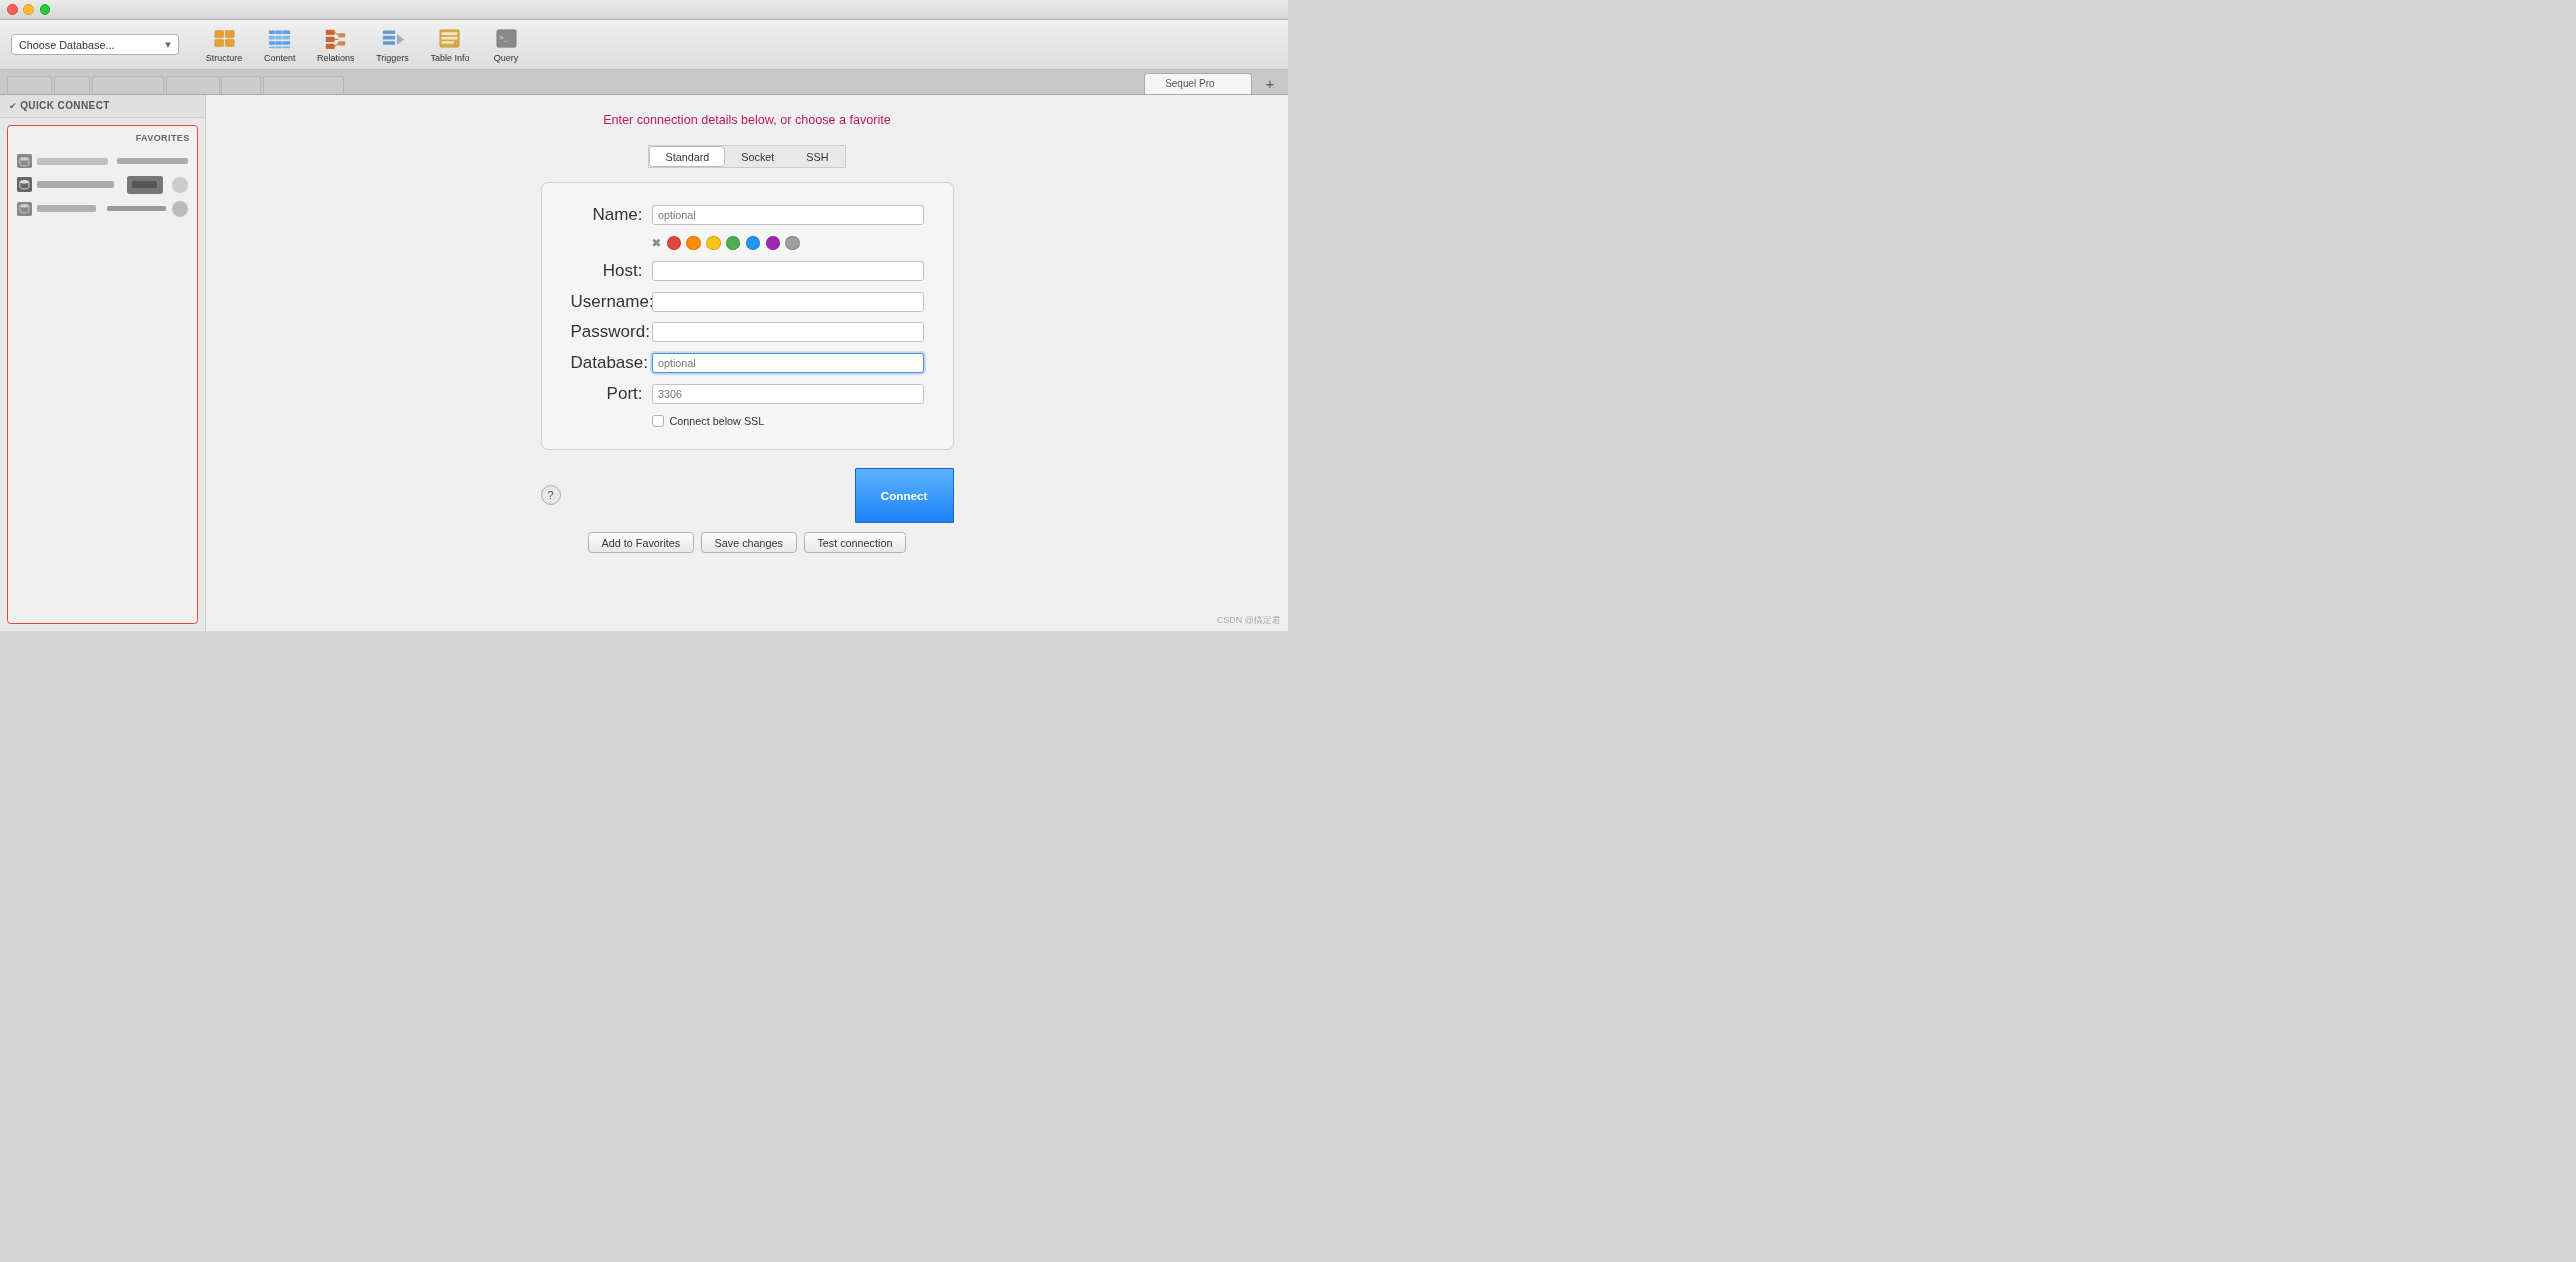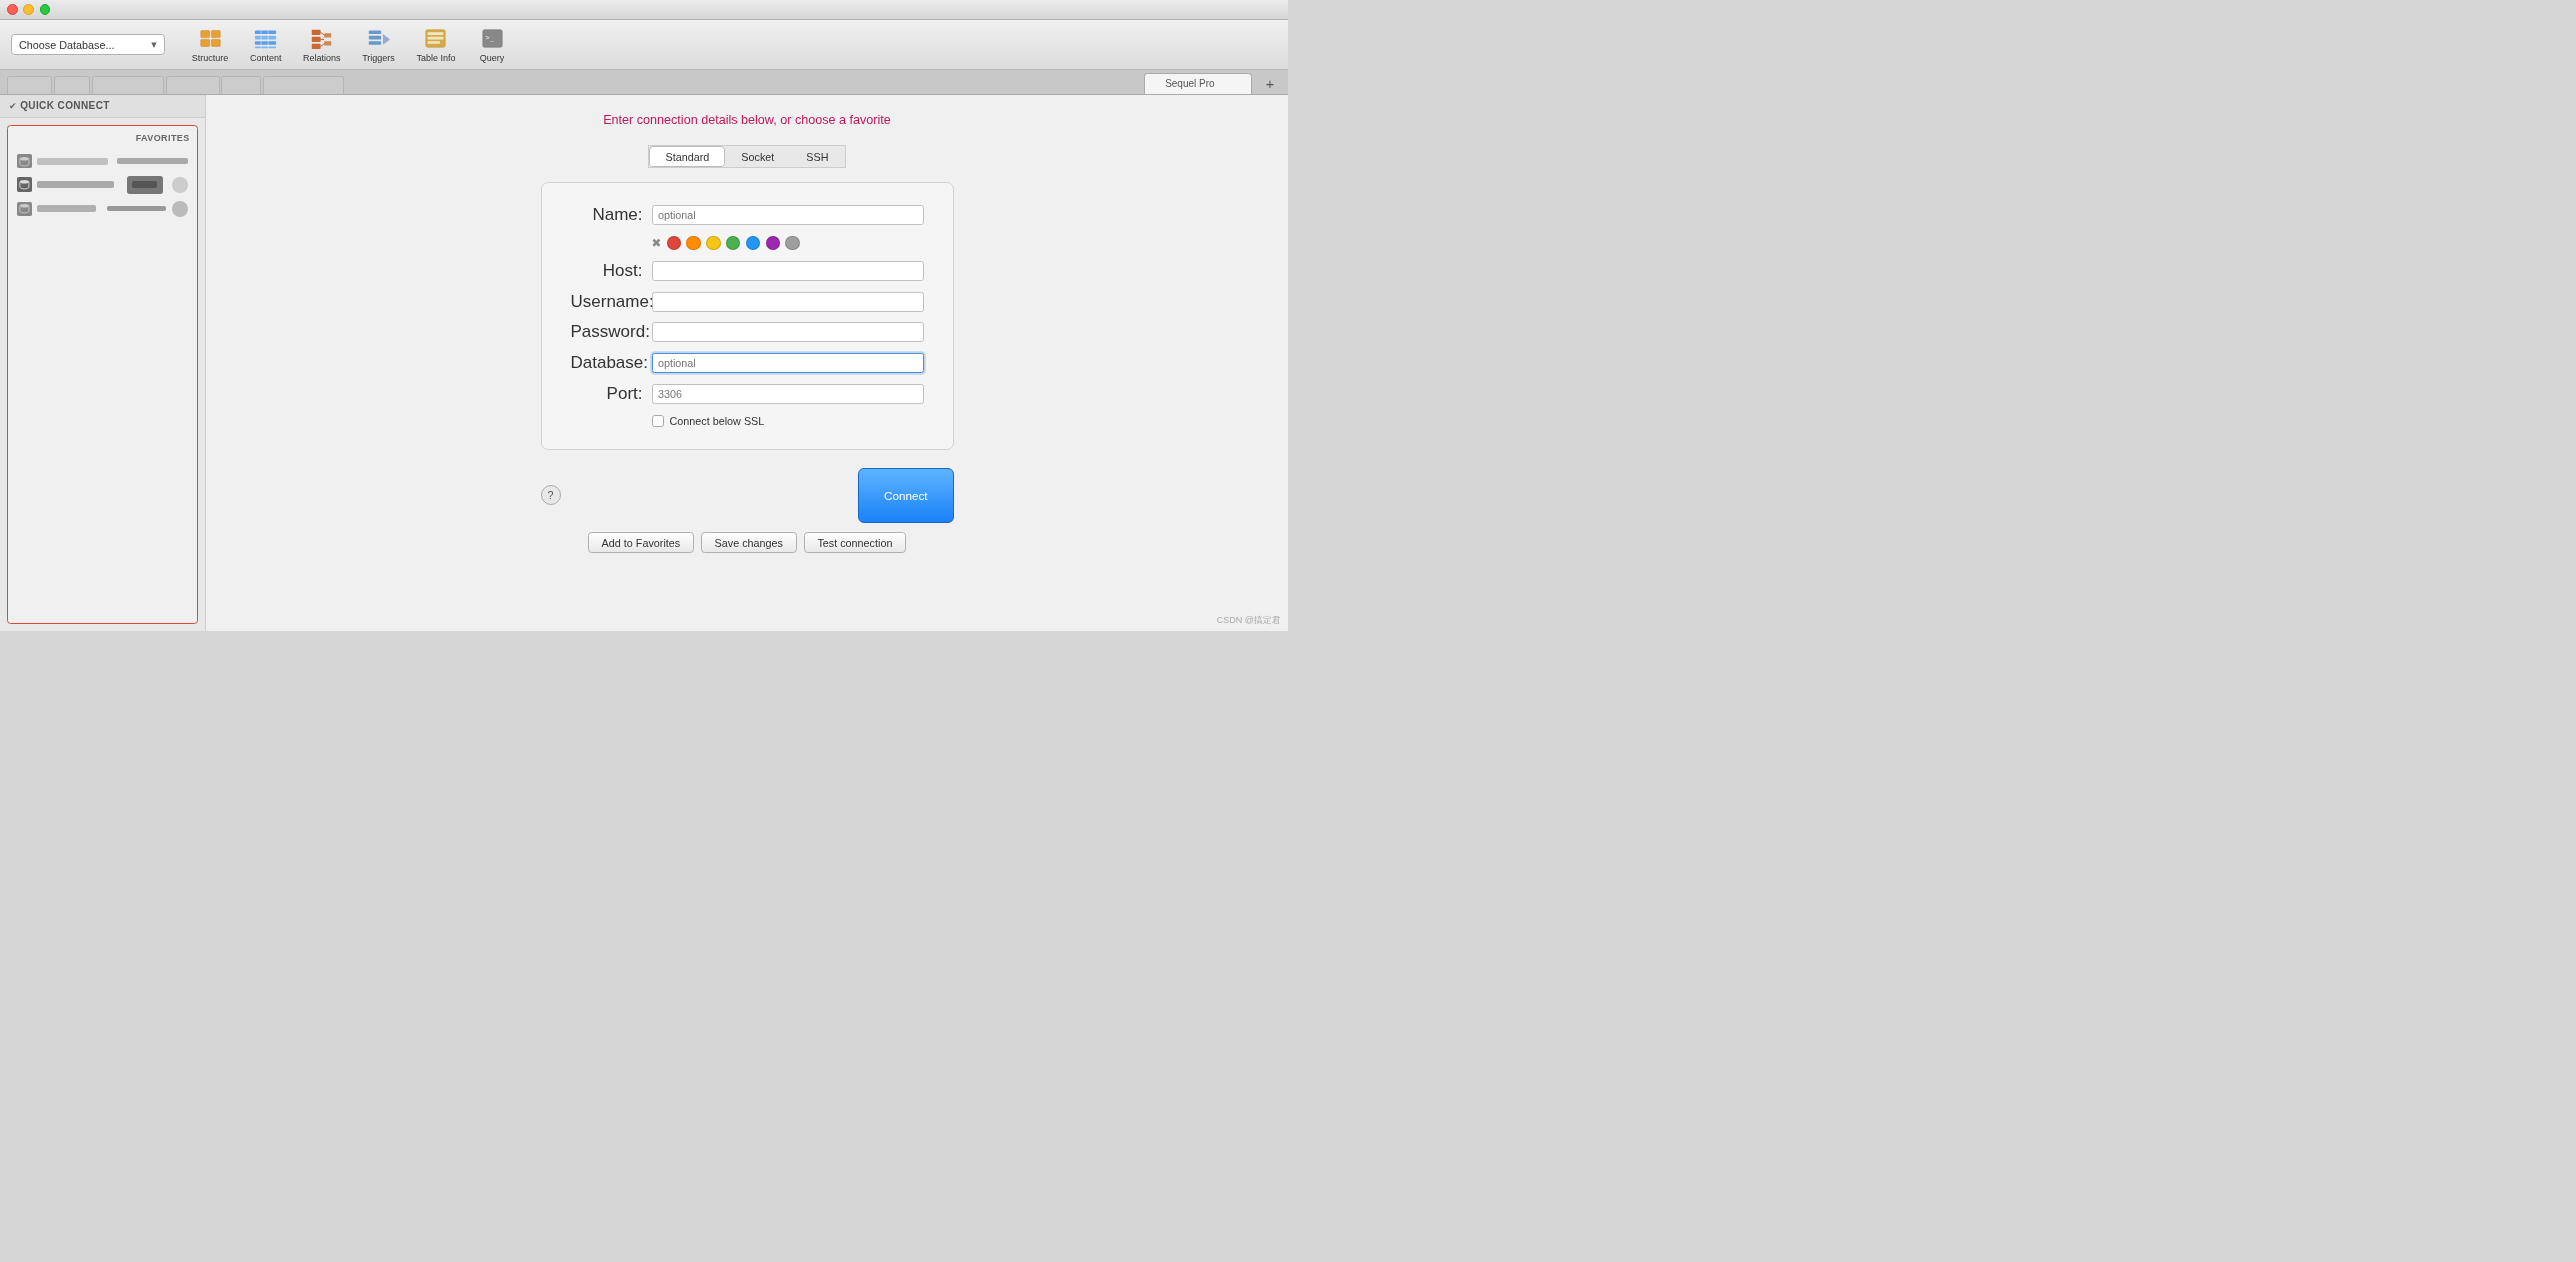--- a/index.html
+++ b/index.html
@@ -49,21 +49,21 @@
     }
     .db-selector {
       display: flex;
       align-items: center;
       background: white;
       border: 0.9px solid #b0b0b0;
       border-radius: 3.6px;
       padding: 2.7px 7.2px;
       font-size: 10.8px;
       color: #333;
-      width: 154px;
+      width: 168px;
       cursor: pointer;
       margin-right: 14.4px;
     }
     .db-selector .arrow { margin-left: auto; color: #666; }
 
     .toolbar-item {
       display: flex;
       flex-direction: column;
       align-items: center;
       padding: 3.6px 9px;
@@ -341,24 +341,24 @@
       font-size: 10.8px;
       color: #555;
       cursor: pointer;
       background: #e8e8e8;
     }
     .connect-btn {
       margin-left: auto;
       background: linear-gradient(to bottom, #5eb4ff, #1a82f7);
       color: white;
       border: 0.9px solid #1665c8;
-      border-radius: 6px;
+      border-radius: 1px;
       padding: 20px 25px;
       font-size: 11.7px;
-      font-weight: 400;
+      font-weight: 700;
       cursor: pointer;
     }
 
     .action-btns-row {
       display: flex;
       gap: 7.2px;
       margin-top: 9px;
       width: 413px;
       justify-content: center;
     }

